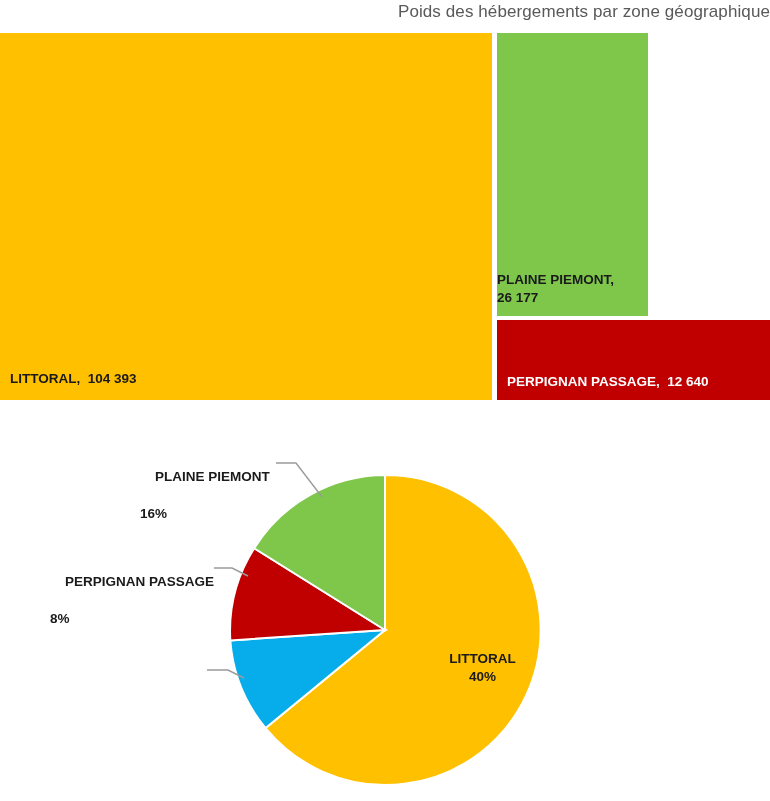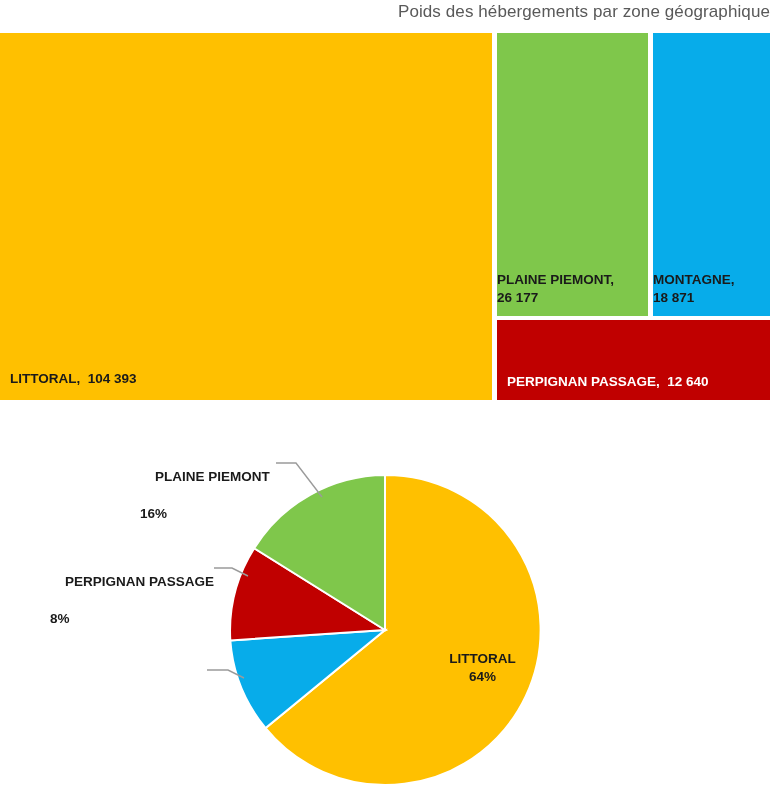--- a/index.html
+++ b/index.html
@@ -133,24 +133,20 @@
 
   <div id="tm-littoral" class="tm-cell">
     <div class="tm-label left">LITTORAL,  104 393</div>
   </div>
 
   <div id="tm-plaine" class="tm-cell">
     <div class="tm-label centered">PLAINE PIEMONT,
 26 177</div>
   </div>
 
-  <div id="tm-montagne" class="tm-cell">
-    <div class="tm-label centered">MONTAGNE,
-18 871</div>
-  </div>
 
   <div id="tm-perpignan" class="tm-cell">
     <div class="tm-label left">PERPIGNAN PASSAGE,  12 640</div>
   </div>
 
 </div>
 
 <div id="pie-area">
 
   <svg id="pie-svg" width="770" height="401" viewBox="0 0 770 401">
@@ -174,16 +170,16 @@
   </div>
 
   <div id="callout-perpignan" class="pie-callout">
     <span>PERPIGNAN PASSAGE</span>
     <span class="pct">8%</span>
   </div>
 
 
   <div id="callout-littoral">
     <span>LITTORAL</span>
-    <span class="pct">64%</span>
+    <span class="pct">40%</span>
   </div>
 
 </div>
 
 </body></html>

